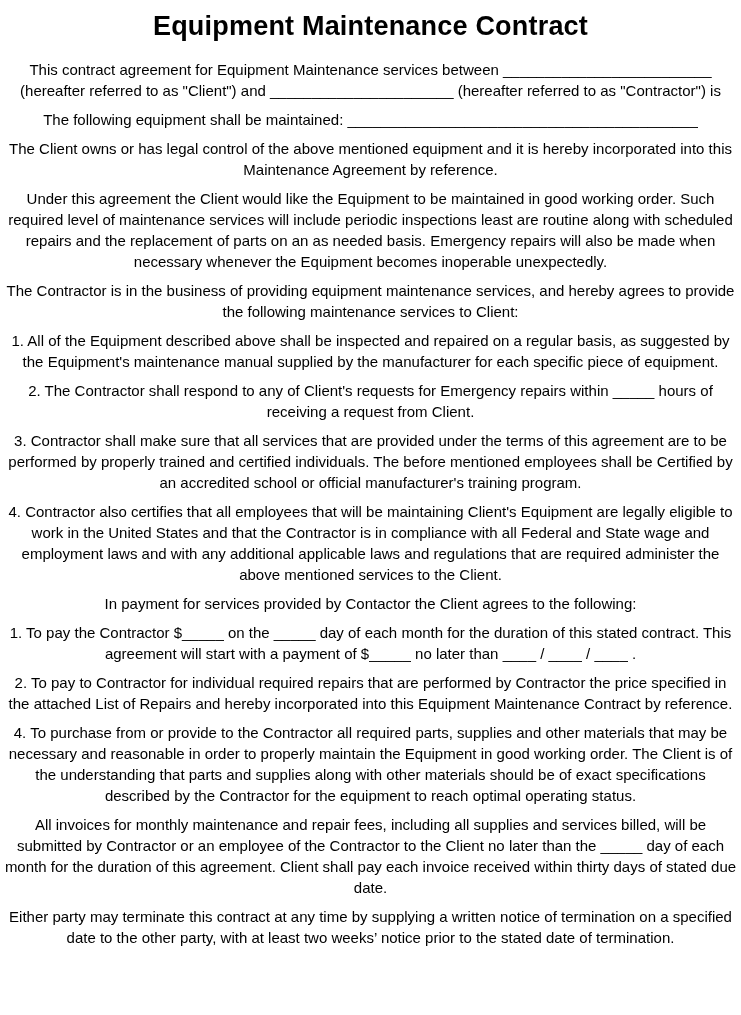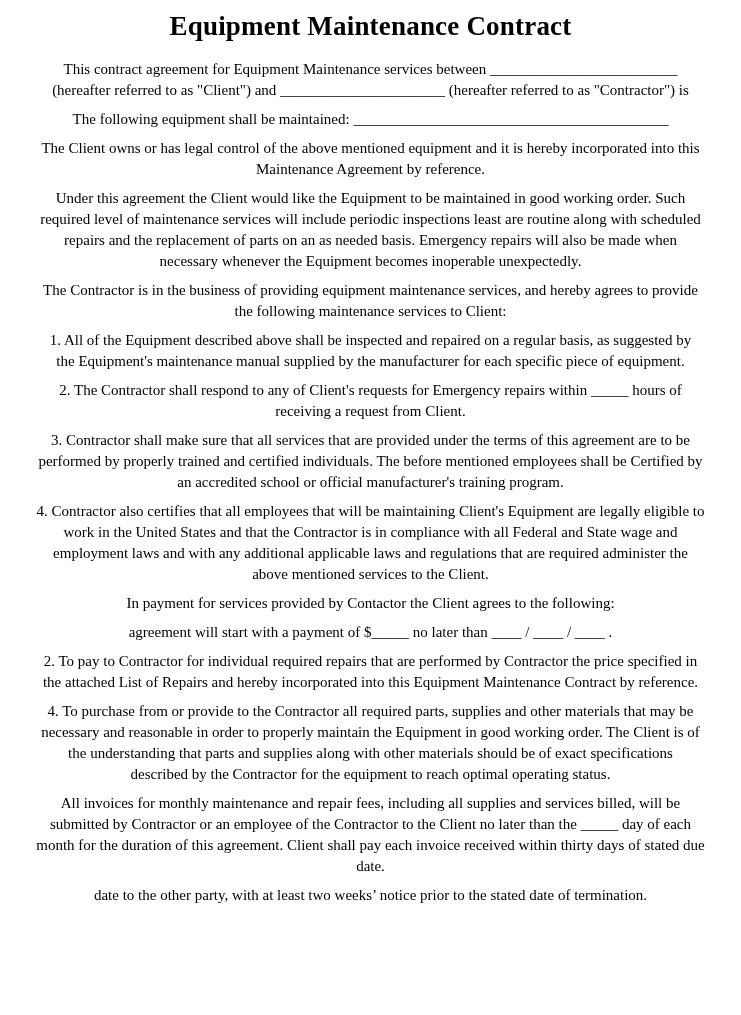--- a/index.html
+++ b/index.html
@@ -8,21 +8,21 @@
     background: #ffffff;
   }
   .doc {
     width: 741px;
     height: 1015px;
     box-sizing: border-box;
     padding-top: 10px;
     overflow: hidden;
     background: #ffffff;
     color: #000000;
-    font-family: Liberation Serif, serif;
+    font-family: Liberation Sans, sans-serif;
     font-size: 15px;
     line-height: 21px;
   }
   .title {
     margin: 0 0 17px 0;
     font-size: 27px;
     line-height: 32px;
     font-weight: bold;
     text-align: center;
     letter-spacing: 0.2px;
@@ -91,20 +91,21 @@
     <div class="line">work in the United States and that the Contractor is in compliance with all Federal and State wage and</div>
     <div class="line">employment laws and with any additional applicable laws and regulations that are required administer the</div>
     <div class="line">above mentioned services to the Client.</div>
   </div>
 
   <div class="para">
     <div class="line">In payment for services provided by Contactor the Client agrees to the following:</div>
   </div>
 
   <div class="para">
+    <div class="line">1. To pay the Contractor $_____ on the _____ day of each month for the duration of this stated contract. This</div>
     <div class="line">agreement will start with a payment of $_____ no later than ____ / ____ / ____ .</div>
   </div>
 
   <div class="para">
     <div class="line">2. To pay to Contractor for individual required repairs that are performed by Contractor the price specified in</div>
     <div class="line">the attached List of Repairs and hereby incorporated into this Equipment Maintenance Contract by reference.</div>
   </div>
 
   <div class="para">
     <div class="line">4. To purchase from or provide to the Contractor all required parts, supplies and other materials that may be</div>
@@ -117,15 +118,16 @@
     <div class="line">All invoices for monthly maintenance and repair fees, including all supplies and services billed, will be</div>
     <div class="line">submitted by Contractor or an employee of the Contractor to the Client no later than the _____ day of each</div>
     <div class="line">month for the duration of this agreement. Client shall pay each invoice received within thirty days of stated due</div>
     <div class="line">date.</div>
   </div>
 
   <div class="para">
   </div>
 
   <div class="para">
+    <div class="line">Either party may terminate this contract at any time by supplying a written notice of termination on a specified</div>
     <div class="line">date to the other party, with at least two weeks’ notice prior to the stated date of termination.</div>
   </div>
 </div>
 
 </body></html>

